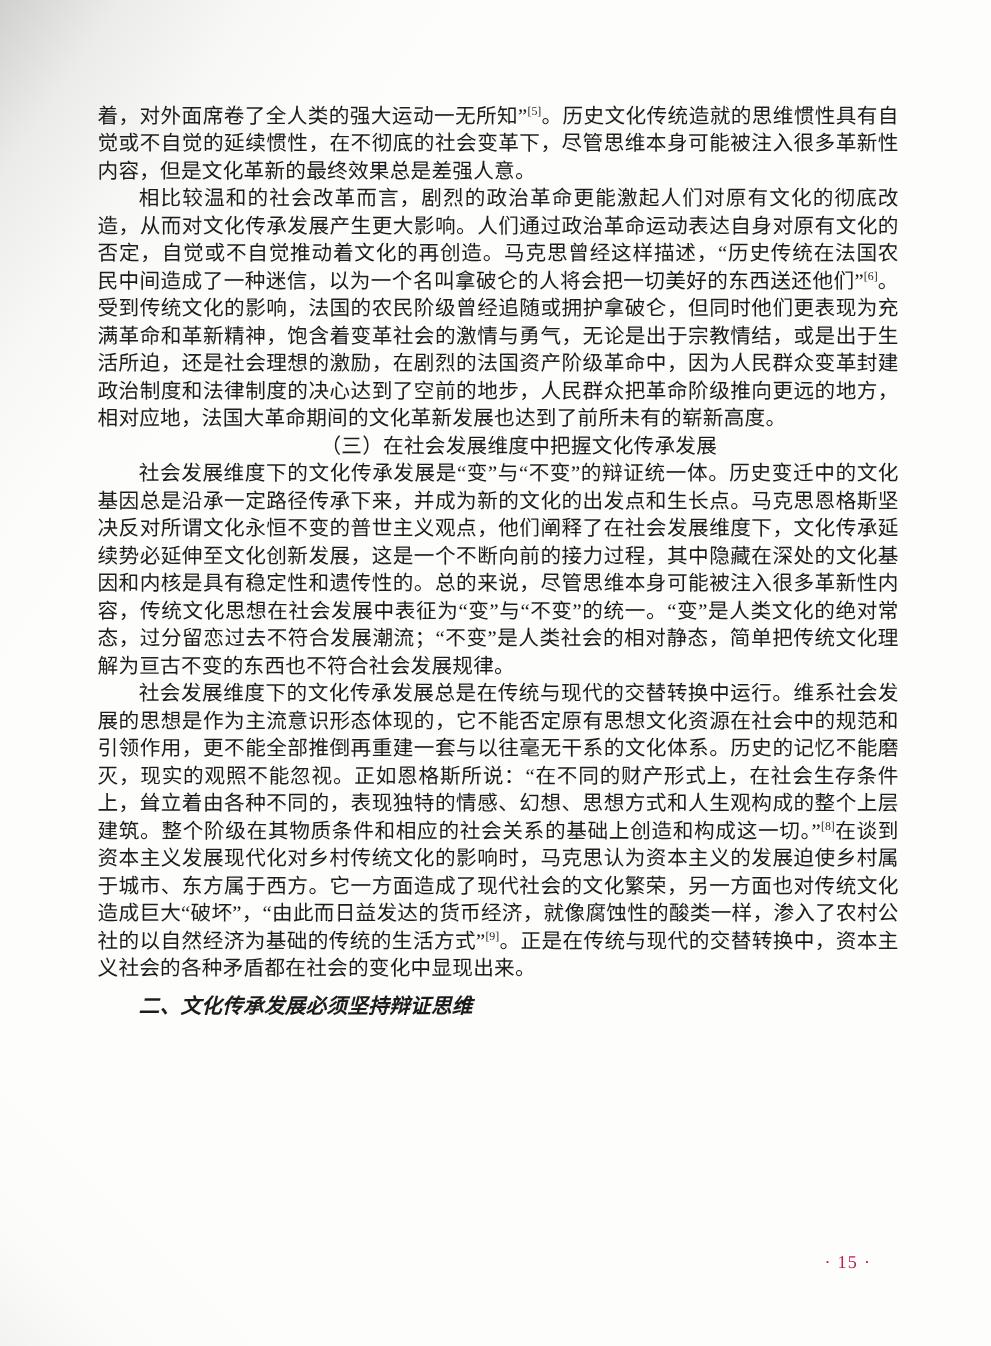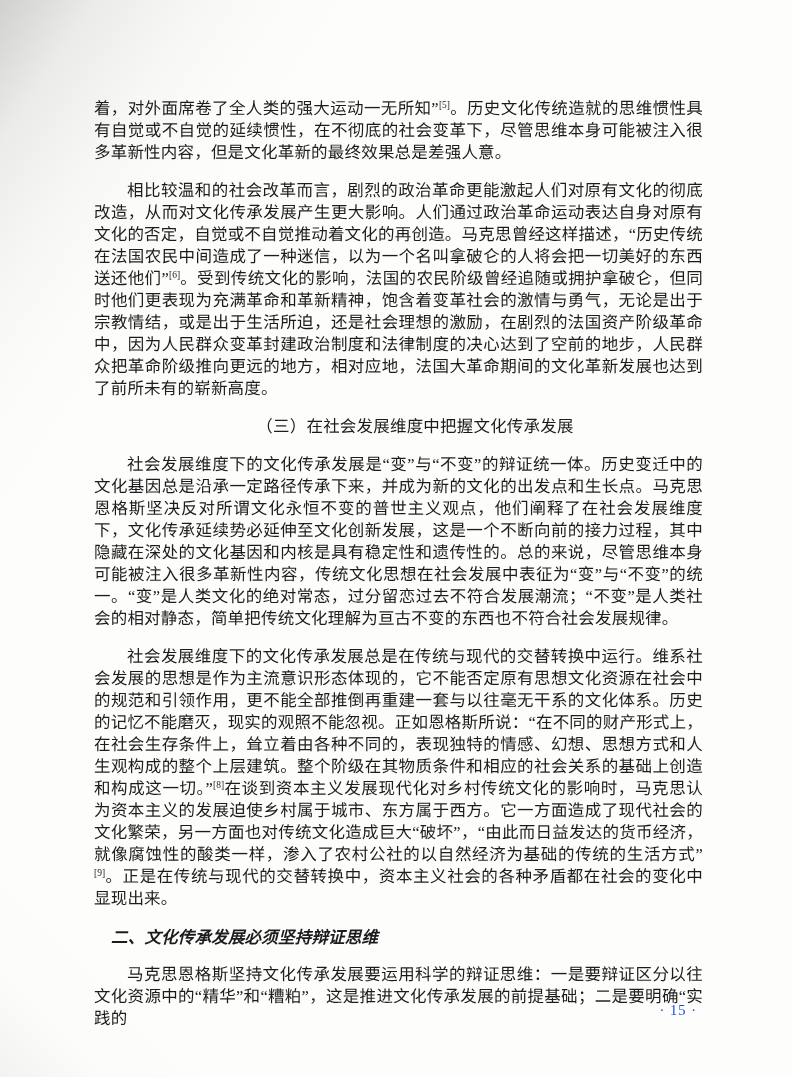--- a/index.html
+++ b/index.html
@@ -26,21 +26,21 @@
     font-family: "Liberation Serif", "DejaVu Serif", serif;
     color: #1c1c1c;
   }
   .content {
     position: absolute;
     left: 78px;
     top: 82px;
     width: 641px;
   }
   .para {
-    margin: 16px;
+    margin: 0;
     font-size: 16.5px;
     line-height: 22px;
     text-align: justify;
     letter-spacing: 0.2px;
     color: #1c1c1c;
   }
   .para.indent {
     text-indent: 2em;
   }
   .para.subheading {
@@ -64,29 +64,28 @@
     position: absolute;
     left: 78px;
     top: 1000px;
     width: 641px;
     box-sizing: border-box;
     padding-right: 22px;
     text-align: right;
     font-size: 14.5px;
     line-height: 20px;
     letter-spacing: 1px;
-    color: #1d4ed8;
+    color: #be185d;
   }
 </style>
 </head>
 <body>
 
 <div class="content">
     <p class="para body">着，对外面席卷了全人类的强大运动一无所知”<sup class="cite">[5]</sup>。历史文化传统造就的思维惯性具有自觉或不自觉的延续惯性，在不彻底的社会变革下，尽管思维本身可能被注入很多革新性内容，但是文化革新的最终效果总是差强人意。</p>
     <p class="para body indent">相比较温和的社会改革而言，剧烈的政治革命更能激起人们对原有文化的彻底改造，从而对文化传承发展产生更大影响。人们通过政治革命运动表达自身对原有文化的否定，自觉或不自觉推动着文化的再创造。马克思曾经这样描述，“历史传统在法国农民中间造成了一种迷信，以为一个名叫拿破仑的人将会把一切美好的东西送还他们”<sup class="cite">[6]</sup>。受到传统文化的影响，法国的农民阶级曾经追随或拥护拿破仑，但同时他们更表现为充满革命和革新精神，饱含着变革社会的激情与勇气，无论是出于宗教情结，或是出于生活所迫，还是社会理想的激励，在剧烈的法国资产阶级革命中，因为人民群众变革封建政治制度和法律制度的决心达到了空前的地步，人民群众把革命阶级推向更远的地方，相对应地，法国大革命期间的文化革新发展也达到了前所未有的崭新高度。</p>
     <p class="para subheading indent">（三）在社会发展维度中把握文化传承发展</p>
     <p class="para body indent">社会发展维度下的文化传承发展是“变”与“不变”的辩证统一体。历史变迁中的文化基因总是沿承一定路径传承下来，并成为新的文化的出发点和生长点。马克思恩格斯坚决反对所谓文化永恒不变的普世主义观点，他们阐释了在社会发展维度下，文化传承延续势必延伸至文化创新发展，这是一个不断向前的接力过程，其中隐藏在深处的文化基因和内核是具有稳定性和遗传性的。总的来说，尽管思维本身可能被注入很多革新性内容，传统文化思想在社会发展中表征为“变”与“不变”的统一。“变”是人类文化的绝对常态，过分留恋过去不符合发展潮流；“不变”是人类社会的相对静态，简单把传统文化理解为亘古不变的东西也不符合社会发展规律。</p>
     <p class="para body indent">社会发展维度下的文化传承发展总是在传统与现代的交替转换中运行。维系社会发展的思想是作为主流意识形态体现的，它不能否定原有思想文化资源在社会中的规范和引领作用，更不能全部推倒再重建一套与以往毫无干系的文化体系。历史的记忆不能磨灭，现实的观照不能忽视。正如恩格斯所说：“在不同的财产形式上，在社会生存条件上，耸立着由各种不同的，表现独特的情感、幻想、思想方式和人生观构成的整个上层建筑。整个阶级在其物质条件和相应的社会关系的基础上创造和构成这一切。”<sup class="cite">[8]</sup>在谈到资本主义发展现代化对乡村传统文化的影响时，马克思认为资本主义的发展迫使乡村属于城市、东方属于西方。它一方面造成了现代社会的文化繁荣，另一方面也对传统文化造成巨大“破坏”，“由此而日益发达的货币经济，就像腐蚀性的酸类一样，渗入了农村公社的以自然经济为基础的传统的生活方式”<sup class="cite">[9]</sup>。正是在传统与现代的交替转换中，资本主义社会的各种矛盾都在社会的变化中显现出来。</p>
     <p class="para heading indent">二、文化传承发展必须坚持辩证思维</p>
-    <p class="para body indent">马克思恩格斯坚持文化传承发展要运用科学的辩证思维：一是要辩证区分以往文化资源中的“精华”和“糟粕”，这是推进文化传承发展的前提基础；二是要明确“实践的</p>
   </div>
 
 <div class="page-number">· 15 ·</div>
 
 </body></html>

